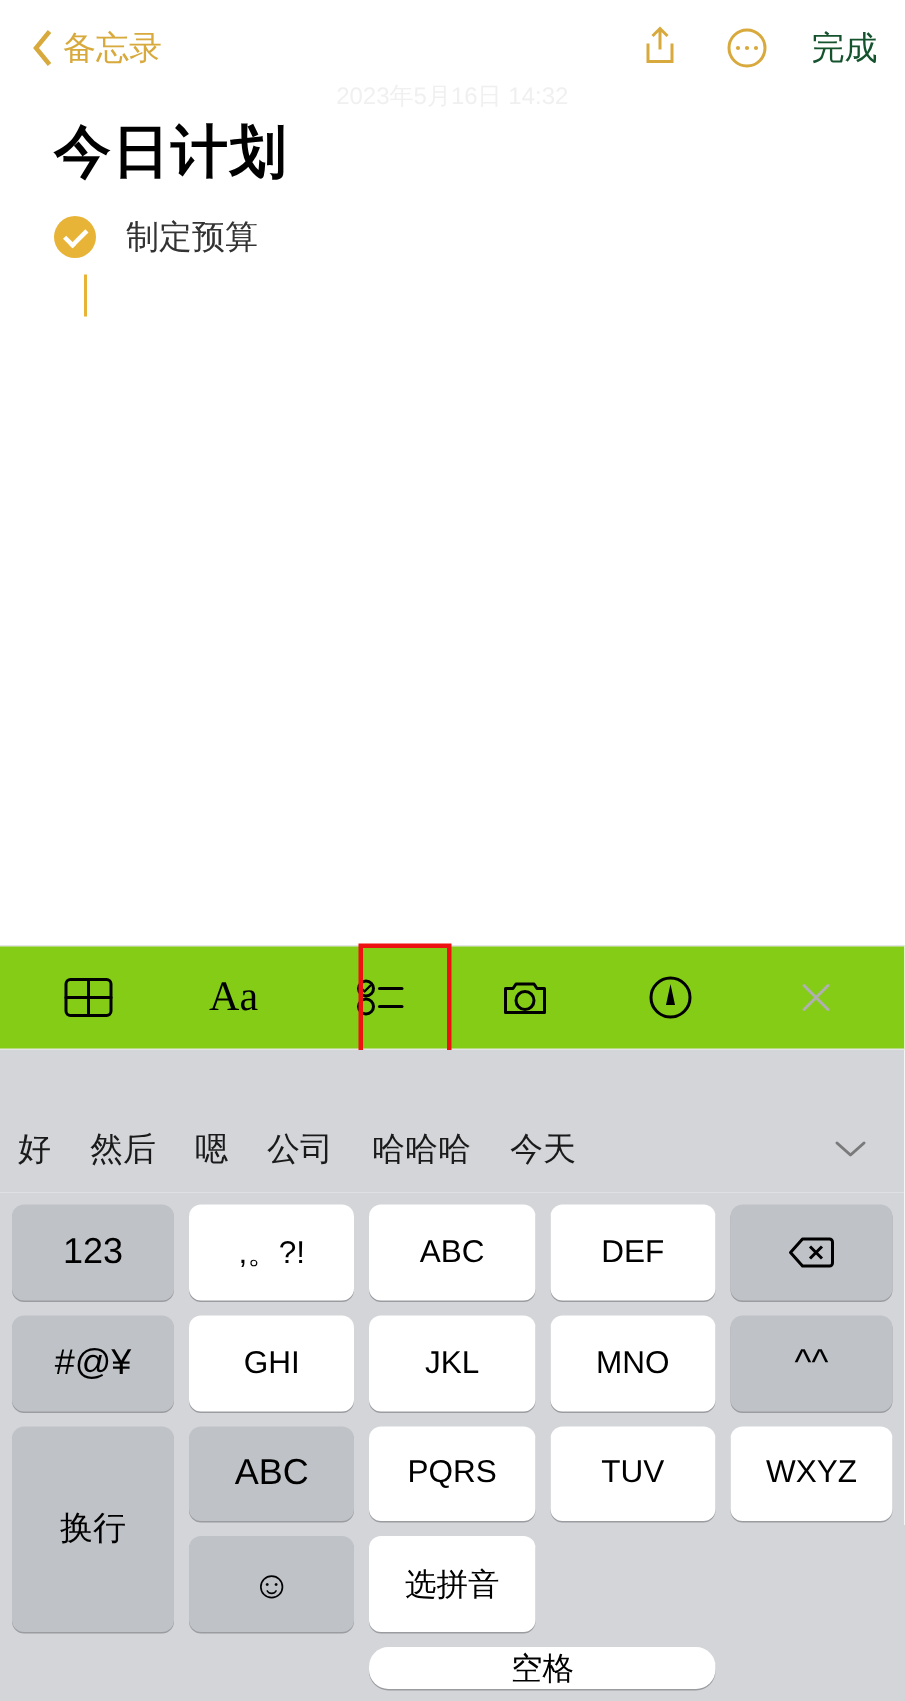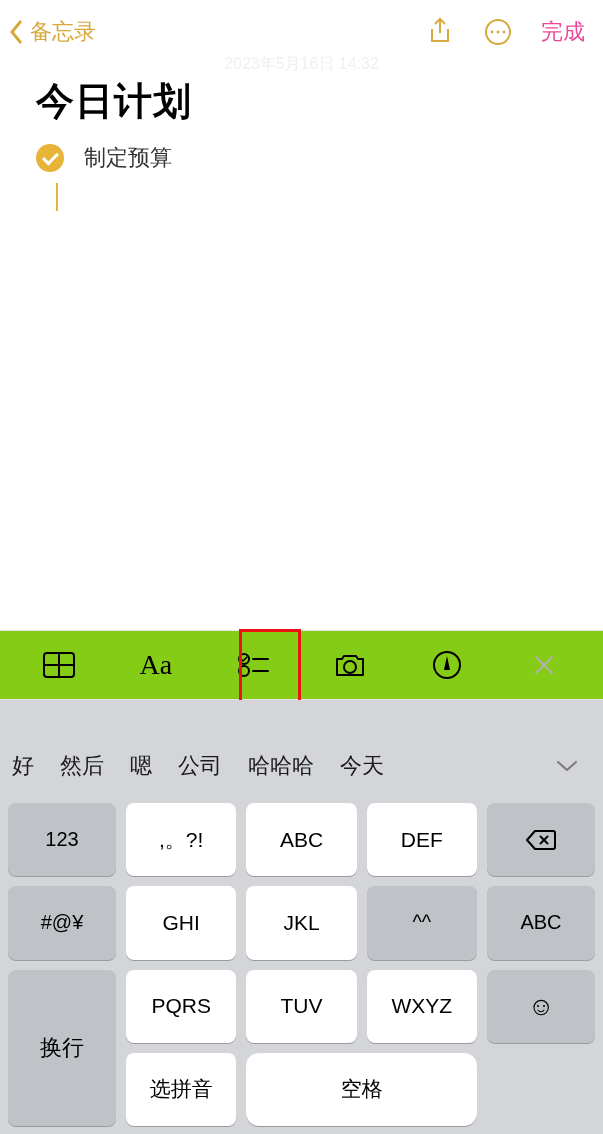--- a/index.html
+++ b/index.html
@@ -1,26 +1,26 @@
 <!DOCTYPE html>
 <html><head>
   <meta charset="utf-8">
   <style>
     * { margin:0; padding:0; box-sizing:border-box; font-family:-apple-system,"PingFang SC","Helvetica Neue",Arial,sans-serif; }
     html,body { width:603px; height:1134px; background:#fff; overflow:hidden; position:relative; }
 
     
-    .navbar { height:64px; display:flex; align-items:center; justify-content:space-between; padding:0 18px 0 8px; }
+    .navbar { height:64px; display:flex; align-items:center; justify-content:space-between; padding:0 18px 0 8px;margin-left:12px; }
     .nav-left { display:flex; align-items:center; color:#d8a93c; font-size:22px; }
     .nav-left svg { width:18px; height:28px; fill:none; stroke:#d8a93c; stroke-width:3; }
     .nav-left span { margin-left:4px; }
     .nav-right { display:flex; align-items:center; gap:28px; }
     .icon-btn { display:flex; align-items:center; justify-content:center; width:30px; height:30px; }
     .icon-btn svg { fill:none; stroke:#d8a93c; stroke-width:2; }
-    .done-btn { color:#ec4899; font-size:22px; font-weight:500; }
+    .done-btn { color:#14532d; font-size:22px; font-weight:500; }
 
     .watermark { position:absolute; top:54px; left:50%; transform:translateX(-50%); color:#f0f0f0; font-size:16px; font-weight:500; pointer-events:none; white-space:nowrap; }
 
     
     .note { padding:12px 32px 0 36px; }
     .note-title { font-size:38px; font-weight:700; letter-spacing:1px; margin-bottom:16px; }
     .check-row { display:flex; align-items:center; gap:20px; margin:10px 0;text-align:right; }
     .chk { width:28px; height:28px; border-radius:50%; border:2px solid #c9c9c9; flex-shrink:0; display:flex; align-items:center; justify-content:center; }
     .chk.checked { border:none; background:#e8b437; }
     .chk.checked::after { content:""; width:12px; height:6px; border-left:3px solid #fff; border-bottom:3px solid #fff; transform:rotate(-45deg) translate(1px,-1px); }
@@ -37,21 +37,21 @@
     
     .cand-area { position:absolute; bottom:339px; left:0; right:0; height:95px; background:#d3d5d9; }
     .cand-row { position:absolute; bottom:0; left:0; right:0; height:58px; display:flex; align-items:center; padding:0 10px 0 12px; gap:26px; }
     .cand { font-size:22px; color:#1a1a1a; white-space:nowrap; }
     .cand-toggle { margin-left:auto; width:52px; height:52px; display:flex; align-items:center; justify-content:center; }
     .cand-toggle svg { fill:none; stroke:#7a7a7a; stroke-width:2; stroke-linecap:round; stroke-linejoin:round; }
 
     
     .kbd { position:absolute; bottom:0; left:0; right:0; height:339px; background:#d3d5d9; padding:8px 8px 8px 8px; display:grid; grid-template-columns:108px 1fr 1fr 1fr 108px; grid-template-rows:repeat(4,1fr); gap:10px; }
     .key { background:#fff; border-radius:8px; box-shadow:0 1px 0 #9a9ca0; display:flex; align-items:center; justify-content:center; font-size:21px; color:#000; user-select:none; }
-    .key.fn { background:#bfc2c7; font-size:20px; }
+    .key.fn { background:#bfc2c7; font-size:24px; }
     .key.enter { grid-row:3 / span 2; font-size:22px; }
     .key.space { grid-column:3 / span 2;border-radius:13px; }
   </style>
 </head>
 <body>
 
 <div class="navbar">
   <div class="nav-left">
     <svg viewBox="0 0 18 28">
         <polyline points="13,3 4,14 13,25"></polyline>
@@ -155,20 +155,21 @@
       <svg width="32" height="24" viewBox="0 0 32 24" fill="none" stroke="#000" stroke-width="2" stroke-linejoin="round">
         <path d="M10 3 h18 a2 2 0 0 1 2 2 v14 a2 2 0 0 1 -2 2 h-18 l-8 -9 z"></path>
         <line x1="15" y1="8" x2="23" y2="16"></line>
         <line x1="23" y1="8" x2="15" y2="16"></line>
       </svg>
     </div>
 
   <div class="key fn">#@¥</div>
   <div class="key">GHI</div>
   <div class="key">JKL</div>
+  <div class="key">MNO</div>
   <div class="key fn">^^</div>
 
   <div class="key fn">ABC</div>
   <div class="key">PQRS</div>
   <div class="key">TUV</div>
   <div class="key">WXYZ</div>
   <div class="key fn enter">换行</div>
 
   <div class="key fn" style="font-size:26px;">☺</div>
   <div class="key">选拼音</div>

